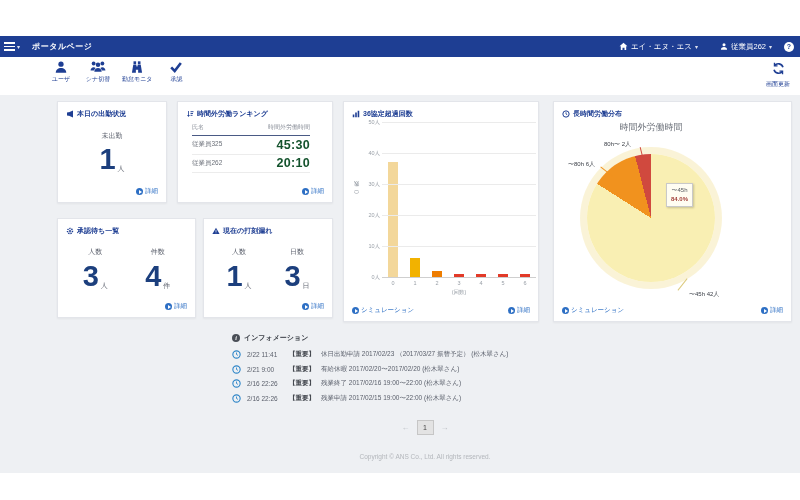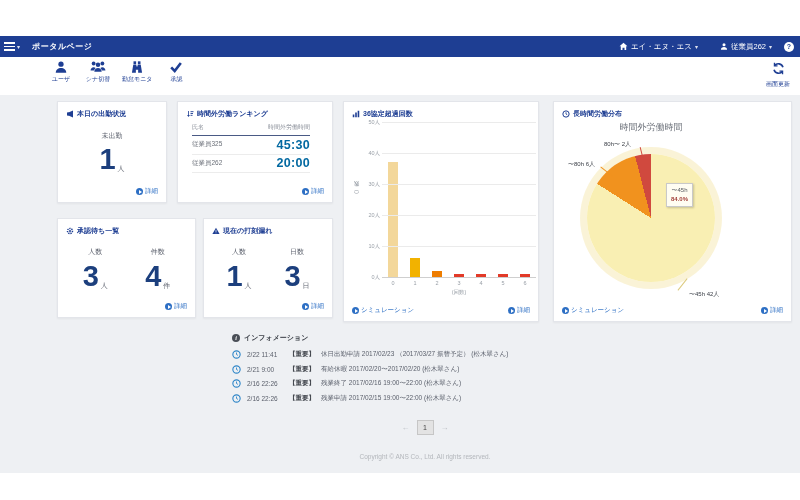--- a/index.html
+++ b/index.html
@@ -50,21 +50,21 @@
   .big-unit{font-size:7px;color:#5a5f6b;font-weight:normal;margin-left:2px;padding-bottom:2px;}
   .single-metric{margin-top:12px;gap:4px;}
   .metric-row{display:flex;justify-content:space-around;margin-top:11px;padding:0 6px;}
   .metric-row .metric-col{gap:5px;}
   
   .rank-table{margin:4px 22px 0 14px;}
   .rank-header{display:flex;justify-content:space-between;font-size:6px;color:#8a8f99;
                padding-bottom:3px;border-bottom:1.5px solid #4a5a85;}
   .rank-row{display:flex;justify-content:space-between;align-items:center;height:17.5px;border-bottom:1px solid #ececec;}
   .rank-name{font-size:6.5px;color:#6b7079;}
-  .rank-time{font-size:12.5px;font-weight:bold;color:#0369a1;letter-spacing:.3px;}
+  .rank-time{font-size:12.5px;font-weight:bold;color:#14532d;letter-spacing:.3px;}
   
   .bar-area{position:absolute;left:38px;top:20px;width:154px;height:155px;}
   .gridline{position:absolute;left:0;width:154px;height:1px;background:#ebebeb;}
   .gridline.base{background:#cfcfcf;}
   .yticks{position:absolute;left:2px;top:20px;width:34px;height:155px;}
   .ytick{position:absolute;right:0;font-size:5.5px;color:#9aa0a8;white-space:nowrap;}
   .ylab{position:absolute;left:8px;top:88px;font-size:5.5px;color:#9aa0a8;writing-mode:vertical-rl;transform:rotate(180deg);}
   .bars{position:absolute;left:0;bottom:0;width:154px;display:flex;align-items:flex-end;}
   .bar-slot{flex:1;display:flex;justify-content:center;}
   .bar{width:10px;}
@@ -235,21 +235,21 @@
         <span>氏名</span>
         <span>時間外労働時間</span>
       </div>
       <div id="ranking-rows">
           <div class="rank-row">
             <span class="rank-name">従業員325</span>
             <span class="rank-time">45:30</span>
           </div>
           <div class="rank-row">
             <span class="rank-name">従業員262</span>
-            <span class="rank-time">20:00</span>
+            <span class="rank-time">20:10</span>
           </div>
         </div>
     </div>
     <div class="detail-link">
       <span class="link-icon">
           <i></i>
         </span>
       <span>詳細</span>
     </div>
   </div>

